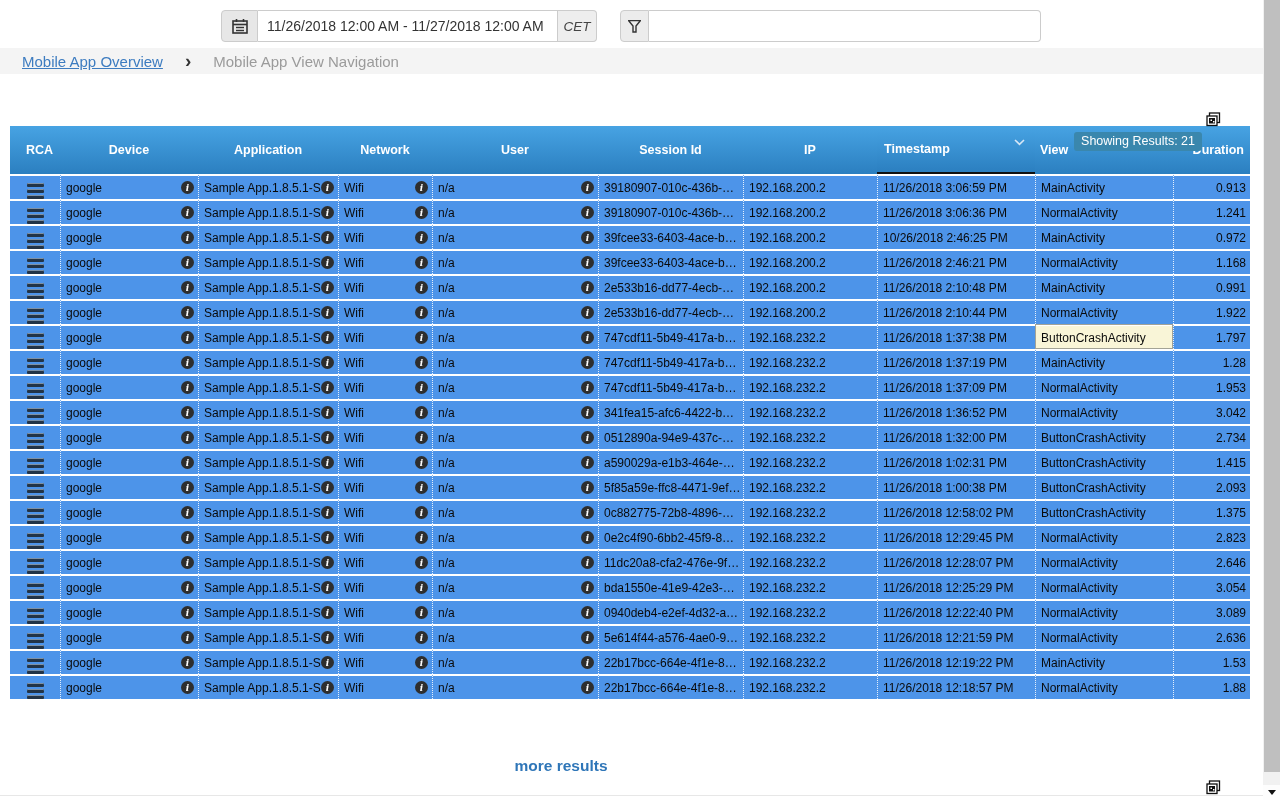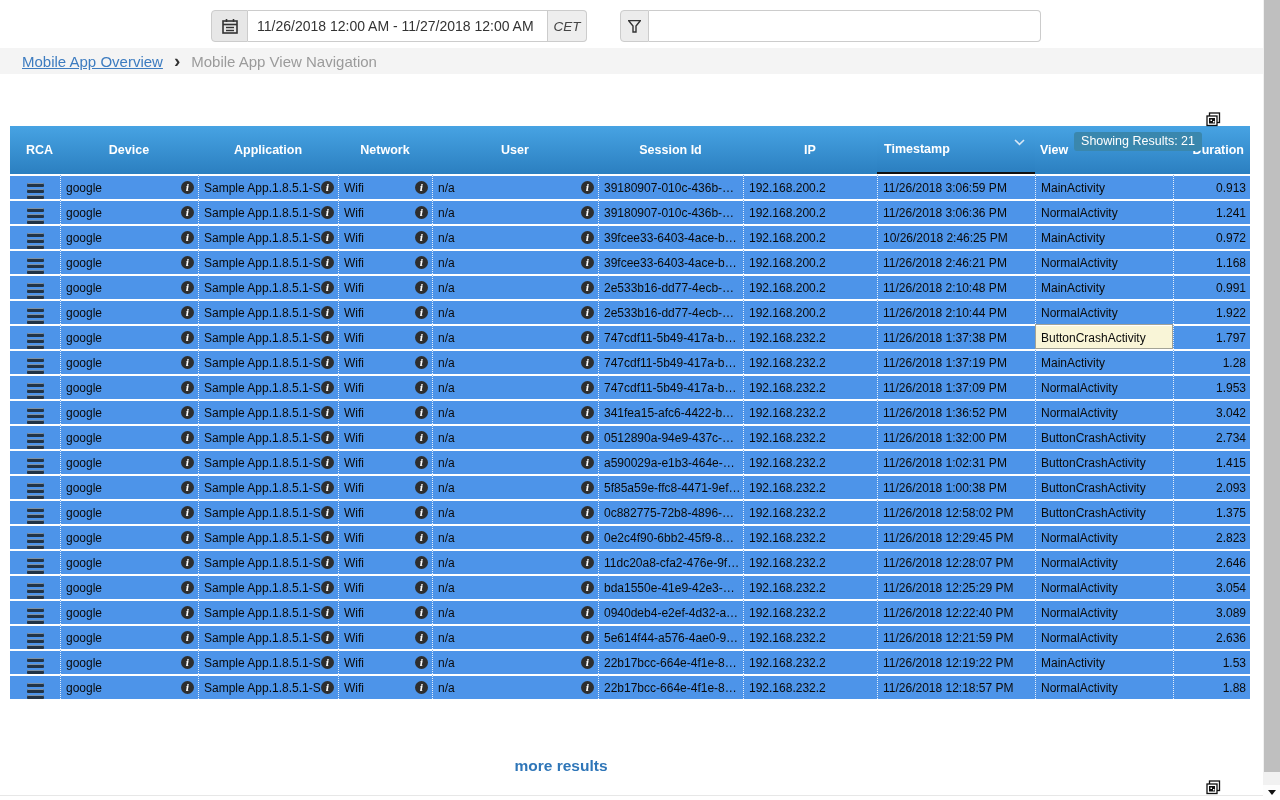--- a/index.html
+++ b/index.html
@@ -6,21 +6,21 @@
   html,body { margin:0; padding:0; }
   body {
     width:1280px; height:800px; overflow:hidden; position:relative;
     font-family:"Liberation Sans", sans-serif; background:#fff; color:#222;
   }
   .main { width:1263px; position:relative; }
 
   
   .topbar { position:relative; height:48px; }
   .grp { position:absolute; top:10px; display:flex; height:32px; }
-  .date-grp { left:211px; }
+  .date-grp { left:221px; }
   .filter-grp { left:620px; }
   .addon-btn {
     border:1px solid #ccc; background:#e7e7e7; display:flex; align-items:center;
     justify-content:center; border-radius:4px 0 0 4px; cursor:pointer;
   }
   .cal-btn { width:37px; }
   .fil-btn { width:29px; background:#ececec; }
   .date-input {
     width:300px; border:1px solid #ccc; border-left:none; padding:0 9px;
     font-size:14px; color:#333; font-family:"Liberation Sans",sans-serif; outline:none;
@@ -31,21 +31,21 @@
     display:flex; align-items:center; justify-content:center;
   }
   .filter-input {
     width:392px; border:1px solid #ccc; border-left:none; border-radius:0 4px 4px 0;
     padding:0 8px; font-size:14px; outline:none; font-family:"Liberation Sans",sans-serif;
   }
 
   
   .crumbbar {
     background:#f4f4f4; height:26px; display:flex; align-items:center;
-    padding-left:22px; gap:11px; font-size:15px;
+    padding-left:22px; gap:22px; font-size:15px;
   }
   .crumb-link { color:#3d7cc0; text-decoration:underline; cursor:pointer; }
   .crumb-chev { color:#333; font-weight:bold; font-size:19px; line-height:1; margin-top:-2px; }
   .crumb-cur { color:#9b9b9b; }
 
   
   .controls { position:relative; height:42px; margin-top:7px; }
   .center-wrap { position:absolute; left:0; top:0; width:1122px; height:32px;
     display:flex; justify-content:center; align-items:center; gap:10px; }
   .maxres-label { font-size:14.5px; color:#333; }

